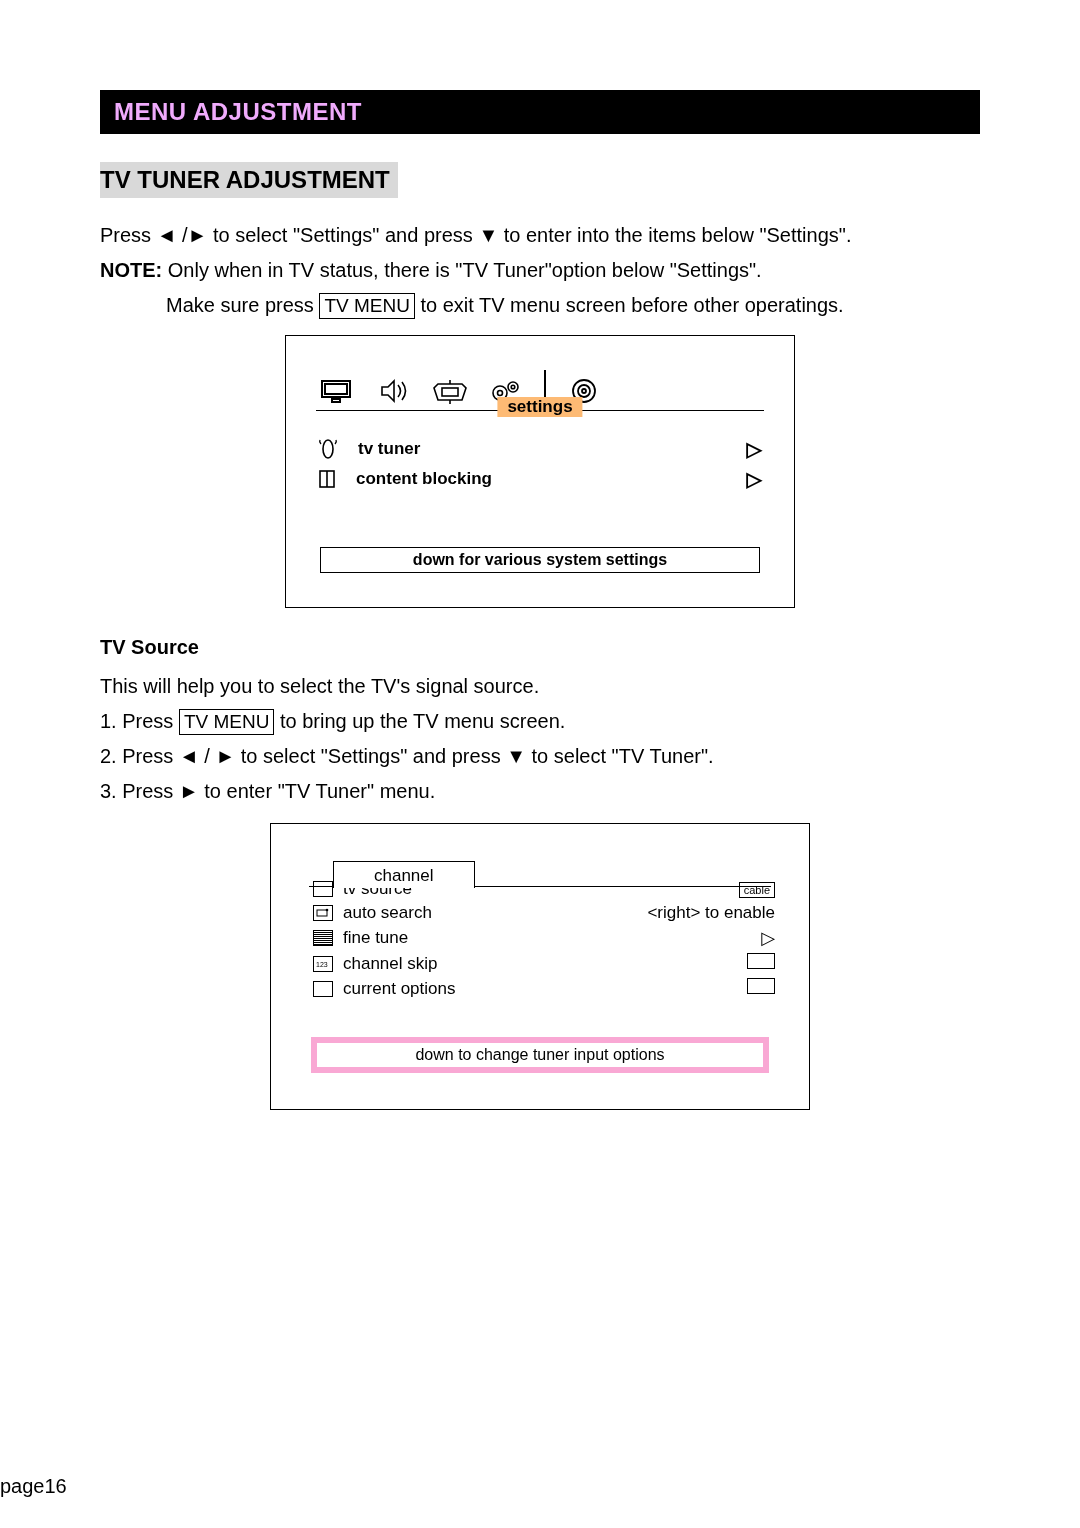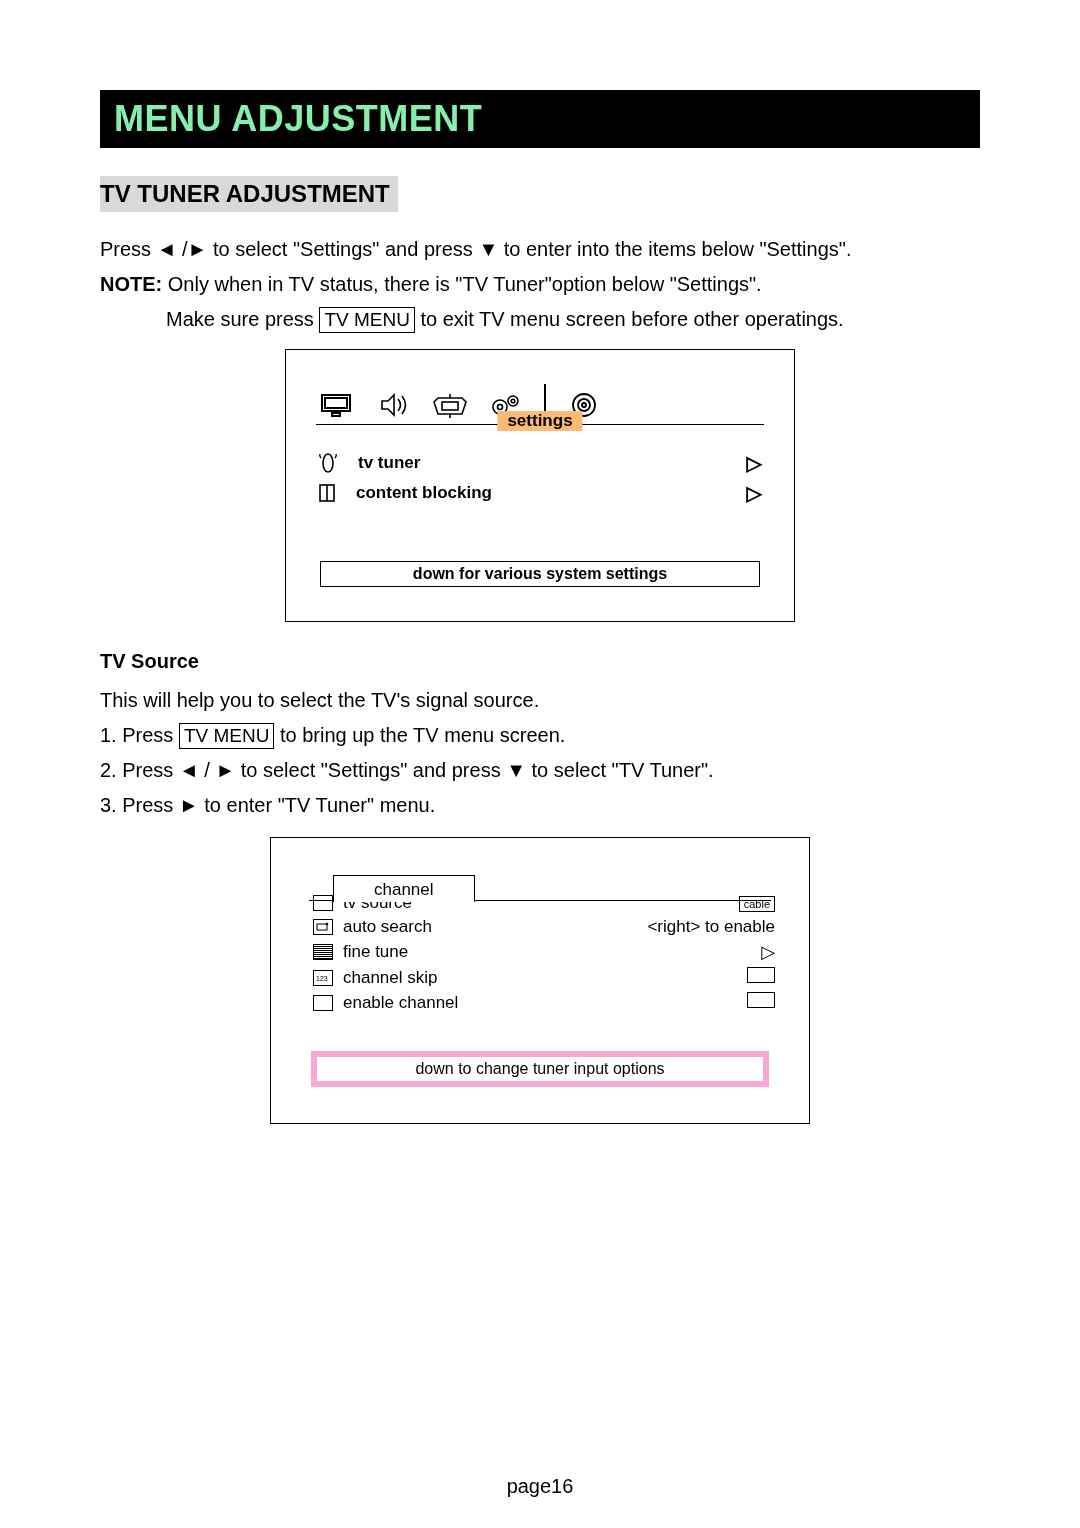--- a/index.html
+++ b/index.html
@@ -6,23 +6,23 @@
   body {
     font-family: Arial, Helvetica, sans-serif;
     background: #fff;
     width: 1080px;
     height: 1528px;
     padding: 90px 100px 30px 100px;
     position: relative;
   }
   .title-bar {
     background: #000;
-    color: #86efac;
+    color: #f0abfc;
     font-weight: 900;
-    font-size: 36px;
+    font-size: 24px;
     padding: 8px 14px;
     letter-spacing: 0.5px;
     font-family: Arial Black, Arial, sans-serif;
   }
   .section-heading-wrap { margin-top: 28px; }
   .section-heading {
     display: inline-block;
     background: #d9d9d9;
     font-weight: bold;
     font-size: 24px;
@@ -115,21 +115,20 @@
     text-align: center;
     font-size: 16px;
     padding: 3px 4px;
     margin: 38px 6px 0 6px;
   }
   .arr-tri { font-size: 18px; }
   .footer {
     position: absolute;
     bottom: 30px;
     left: 0; right: 0;
-    text-align: center;
     font-size: 20px;
   }
   .sep-vert {
     width: 1.5px; height: 36px; background:#000; align-self: center;
   }
   svg { display:block; }
 </style>
 </head>
 <body>
 
@@ -272,21 +271,21 @@
       <span class="mini-icon">
         <svg width="16" height="12" viewBox="0 0 16 12">
             <text x="1" y="9" font-size="7" font-family="Arial">123</text>
           </svg>
       </span>
       <span class="lbl">channel skip</span>
       <span class="val"><span class="tiny-empty"></span></span>
     </div>
     <div class="ch-row">
       <span class="mini-icon"></span>
-      <span class="lbl">enable channel</span>
+      <span class="lbl">current options</span>
       <span class="val"><span class="tiny-empty"></span></span>
     </div>
   </div>
 
   <div class="ch-hint">down to change tuner  input options</div>
 </div>
 
 <div class="footer">page16</div>
 
 </body></html>

